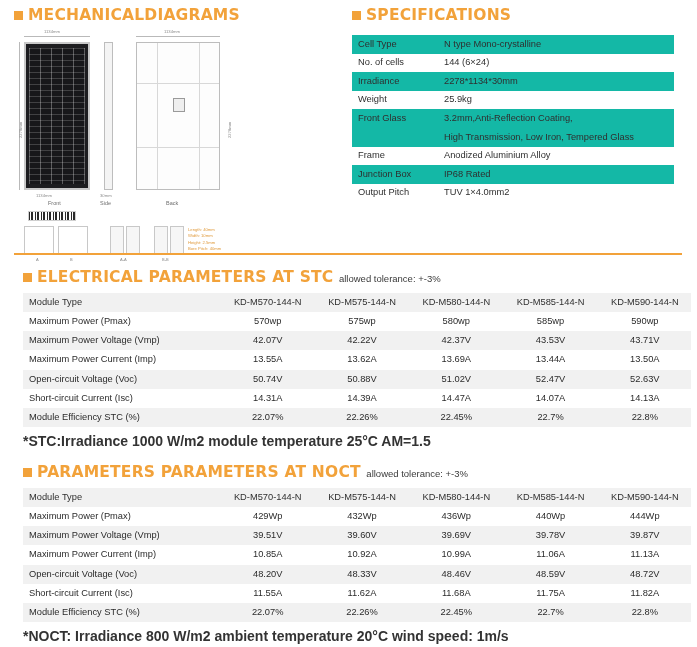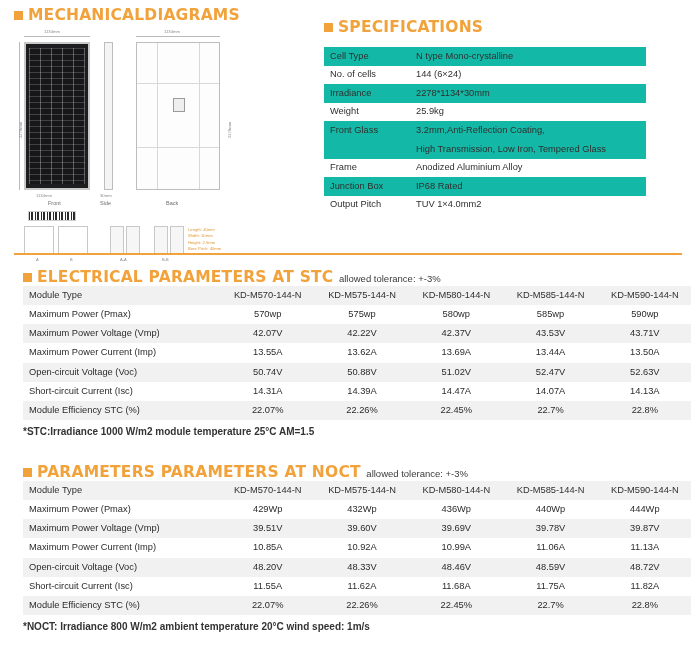--- a/index.html
+++ b/index.html
@@ -138,23 +138,22 @@
     position: absolute;
     font-size: 4.2px;
     color: #e09a3c;
     line-height: 1.5;
     white-space: nowrap;
   }
 
   
   .specs {
     position: absolute;
-    left: 324px; top: 6px;
+    left: 352px; top: 6px;
     width: 344px;
-    margin-top: 12px;
   }
   .spec-table {
     margin-top: 11px;
     width: 322px;
     border-collapse: collapse;
     font-size: 9.3px;
   }
   .spec-table tr.alt td { background: #14b8a6; }
   .spec-table td {
     padding: 3.5px 4px 3.5px 6px;
@@ -170,35 +169,36 @@
     left: 14px; top: 253px;
     width: 668px; height: 2px;
     background: #f2a23a;
   }
 
   
   .params { position: absolute; left: 23px; width: 668px; }
   .params.stc { top: 268px; }
   .params.noct { top: 463px; }
   .ptable {
+    margin-top: 7px;
     width: 668px;
     border-collapse: collapse;
     font-size: 9.3px;
   }
   .ptable tr.alt td { background: #f1f1f1; }
   .ptable td {
     padding: 4px 4px 4px 6px;
     line-height: 1.2;
   }
   .ptable td.label { width: 196px; text-align: left; }
   .ptable td.cell { width: 94px; text-align: center; }
   .ptable tr.head td { color: #2f2f2f; }
   .footnote {
     margin-top: 6px;
-    font-size: 10px;
+    font-size: 14px;
     color: #333;
     font-weight: bold;
   }
 </style>
 </head>
 <body>
 
 <div class="page">
 
   <div class="diagrams">

